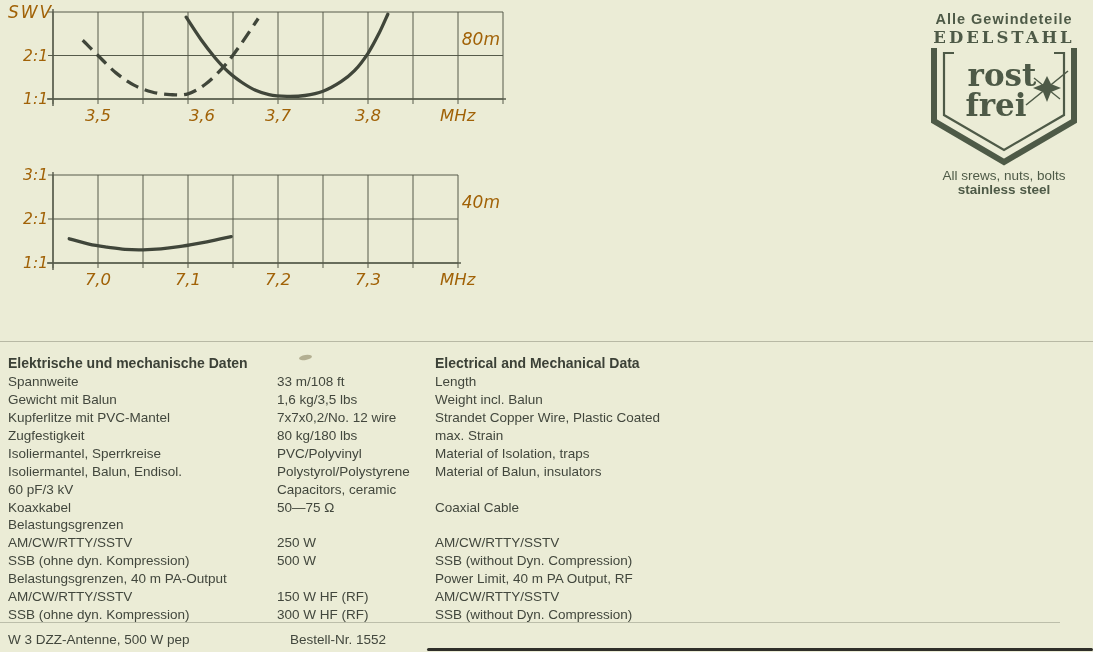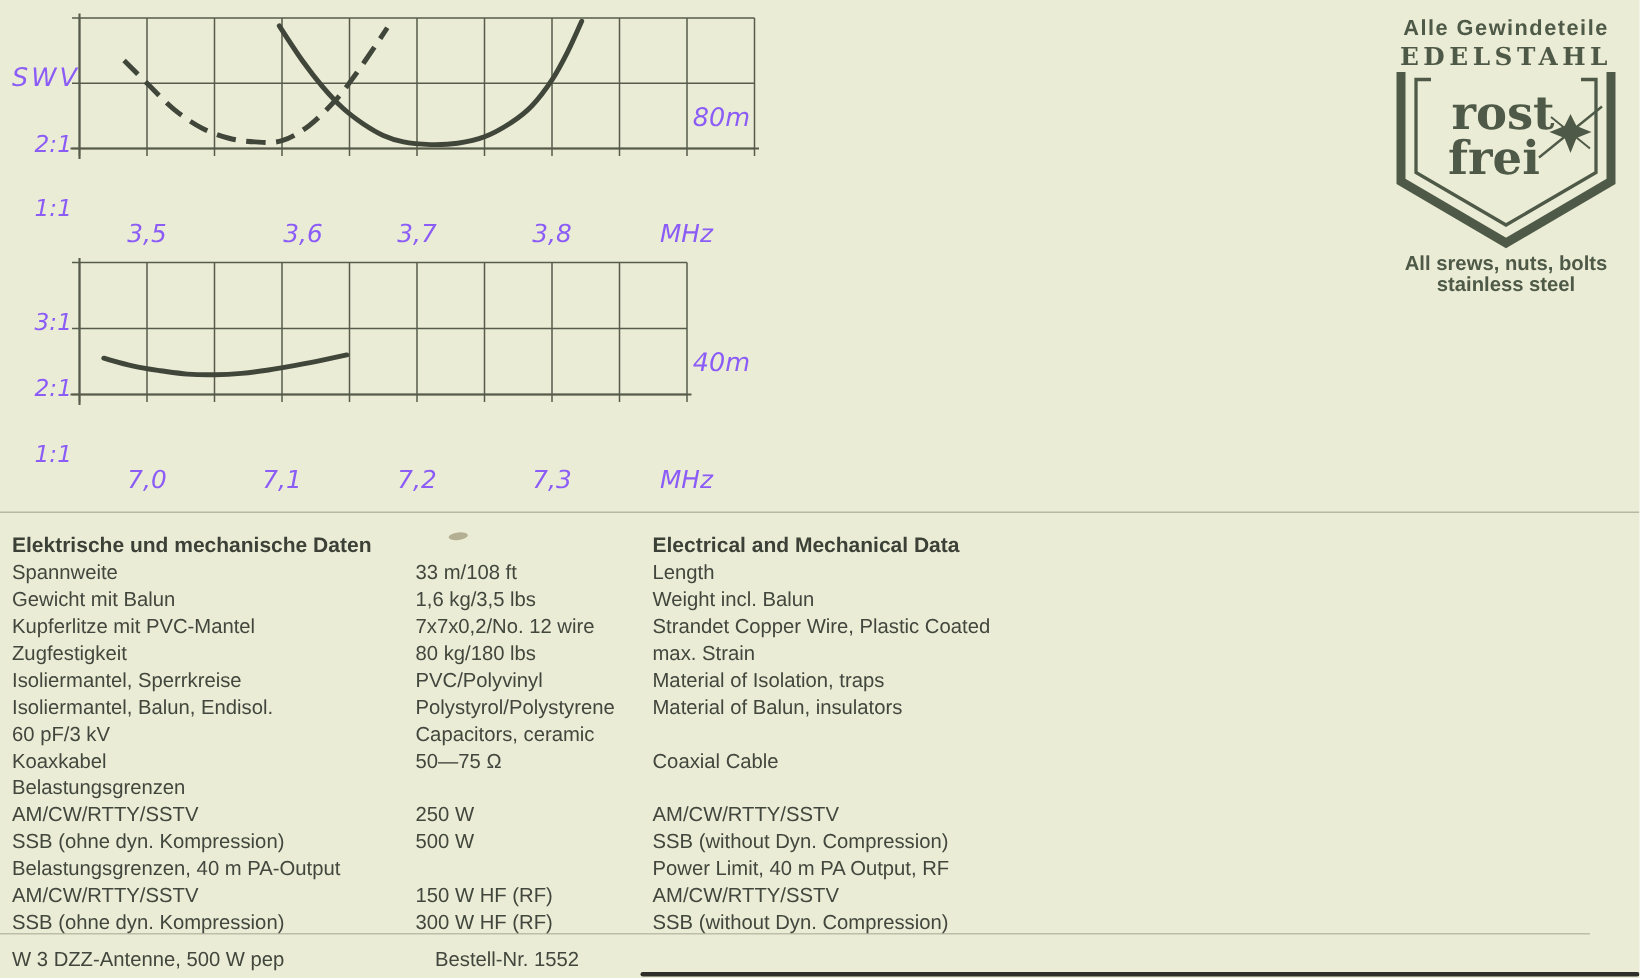--- a/index.html
+++ b/index.html
@@ -7,21 +7,21 @@
     position:relative; width:1093px; height:652px; overflow:hidden;
     background:#ebecd6;
     font-family:"Liberation Sans", sans-serif;
     color:#42473d;
   }
   
   #chart-svg{position:absolute; left:0; top:0; z-index:1;}
   .chart-label{
     position:absolute; z-index:2;
     font-family:"DejaVu Sans", sans-serif; font-style:italic;
-    color:#8b5cf6; white-space:nowrap;margin-top:40px;
+    color:#a16207; white-space:nowrap;
   }
   .lab-ytitle{font-size:17px; letter-spacing:2px;}
   .lab-ytick {font-size:15.5px; width:37px; text-align:right;}
   .lab-xtick {font-size:16.5px; width:44px; text-align:center;}
   .lab-unit  {font-size:16.5px; width:58px; text-align:left;}
   .lab-band  {font-size:17px; width:60px; text-align:right;}
   
   .rule{position:absolute; height:1px; background:#8e8f7d; z-index:1;}
   .scan-edge{position:absolute; z-index:1; background:#2f2f29; border-radius:2px;}
   .ink-spot{position:absolute; width:13px; height:5px; border-radius:50%;
@@ -31,21 +31,21 @@
   .spec-row{display:grid; grid-template-columns:269px 158px auto; height:17.95px;
     line-height:17.95px; white-space:nowrap;}
   .spec-row.header{font-weight:bold; font-size:14px; color:#3c4137;}
   
   .logo{position:absolute; left:923px; top:12px; width:162px; z-index:2;
     text-align:center; color:#4e5a47;}
   .logo-line1{font-size:14.5px; font-weight:bold; letter-spacing:1px; line-height:15px;}
   .logo-line2{font-family:"DejaVu Serif", serif; font-size:16.5px; font-weight:bold;
     letter-spacing:3px; line-height:19px; margin-top:1px;}
   .logo-shield{display:block; margin:1px auto 0 auto;}
-  .logo-line3{font-size:13.5px; font-weight:bold; line-height:14px; margin-top:3px;}
+  .logo-line3{font-size:13.5px; font-weight:normal; line-height:14px; margin-top:3px;}
   .logo-line4{font-size:13.5px; font-weight:bold; line-height:14px;}
   
   .footer-model{position:absolute; left:8px; top:632px; font-size:13.5px; z-index:2; white-space:nowrap;}
   .footer-order{position:absolute; left:290px; top:632px; font-size:13.5px; z-index:2; white-space:nowrap;}
 </style>
 </head>
 <body>
 
 <div class="page">
 

